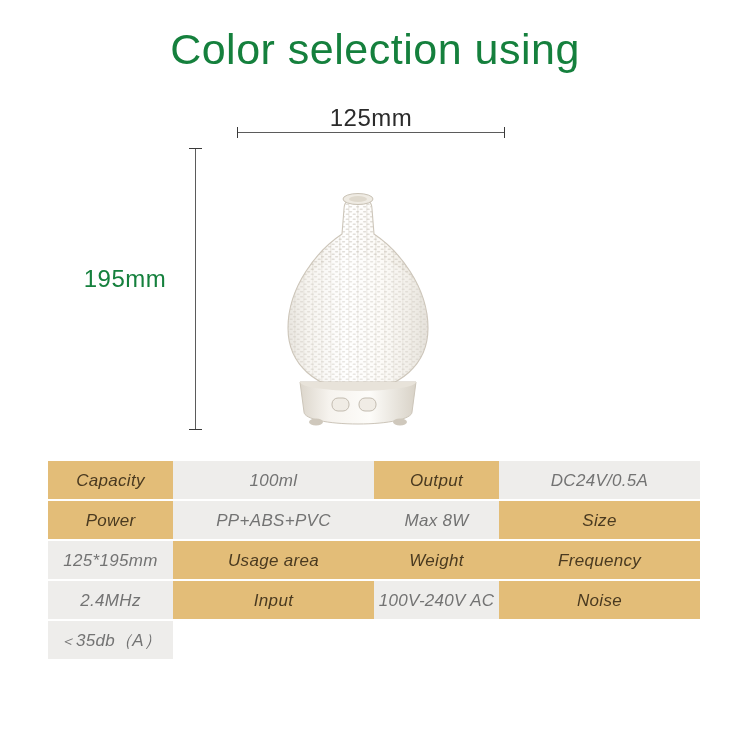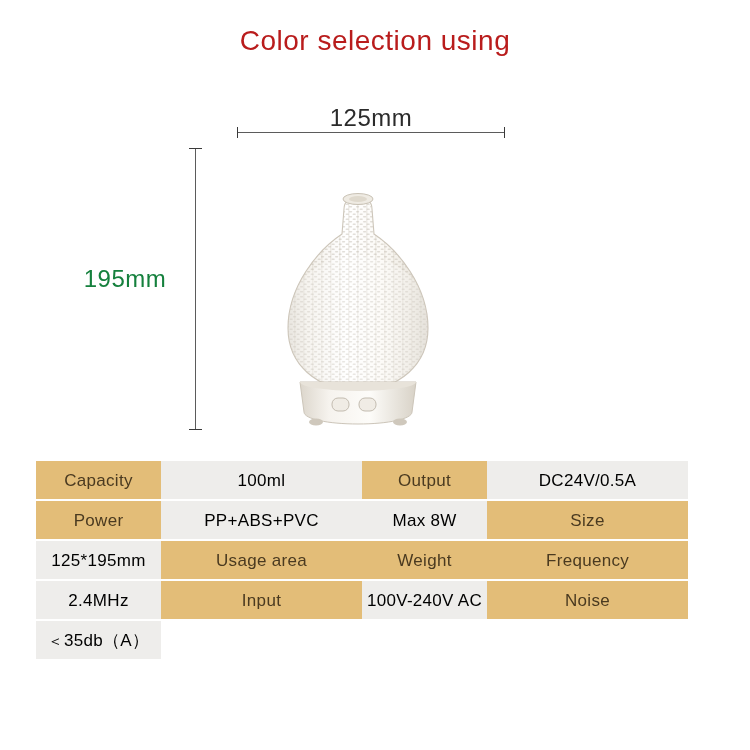--- a/index.html
+++ b/index.html
@@ -15,23 +15,23 @@
     position: relative;
   }
 
   
   #page-title {
     position: absolute;
     top: 26px;
     left: 0;
     width: 750px;
     text-align: center;
-    font-size: 28px;
+    font-size: 43px;
     font-weight: 400;
-    color: #b91c1c;
+    color: #15803d;
     letter-spacing: 0.5px;
     line-height: 1.1;
   }
 
   
   #figure-area {
     position: absolute;
     top: 0;
     left: 0;
     width: 750px;
@@ -106,44 +106,45 @@
     left: 258px;
     top: 176px;
     width: 200px;
     height: 254px;
   }
   #product-image svg { display: block; }
 
   
   #spec-table {
     position: absolute;
-    left: 36px;
+    left: 48px;
     top: 461px;
     width: 652px;
     display: grid;
     grid-template-columns: 125px 201px 125px 201px;
     grid-auto-rows: 38px;
     gap: 2px 0;
+    font-style: italic;
   }
   .cell {
     display: flex;
     align-items: center;
     justify-content: center;
     font-size: 17px;
     box-sizing: border-box;
     line-height: 1;
   }
   .cell.label {
     background: #e3bd78;
     color: #4a3a20;
     letter-spacing: 0.3px;
   }
   .cell.value {
     background: #eeedeb;
-    color: #000000;
+    color: #737373;
     letter-spacing: 0.3px;
   }
   .cell.value .sup {
     font-size: 10px;
     vertical-align: super;
     line-height: 0;
   }
   .cell.value .lt {
     font-size: 15px;
     margin-right: 1px;

